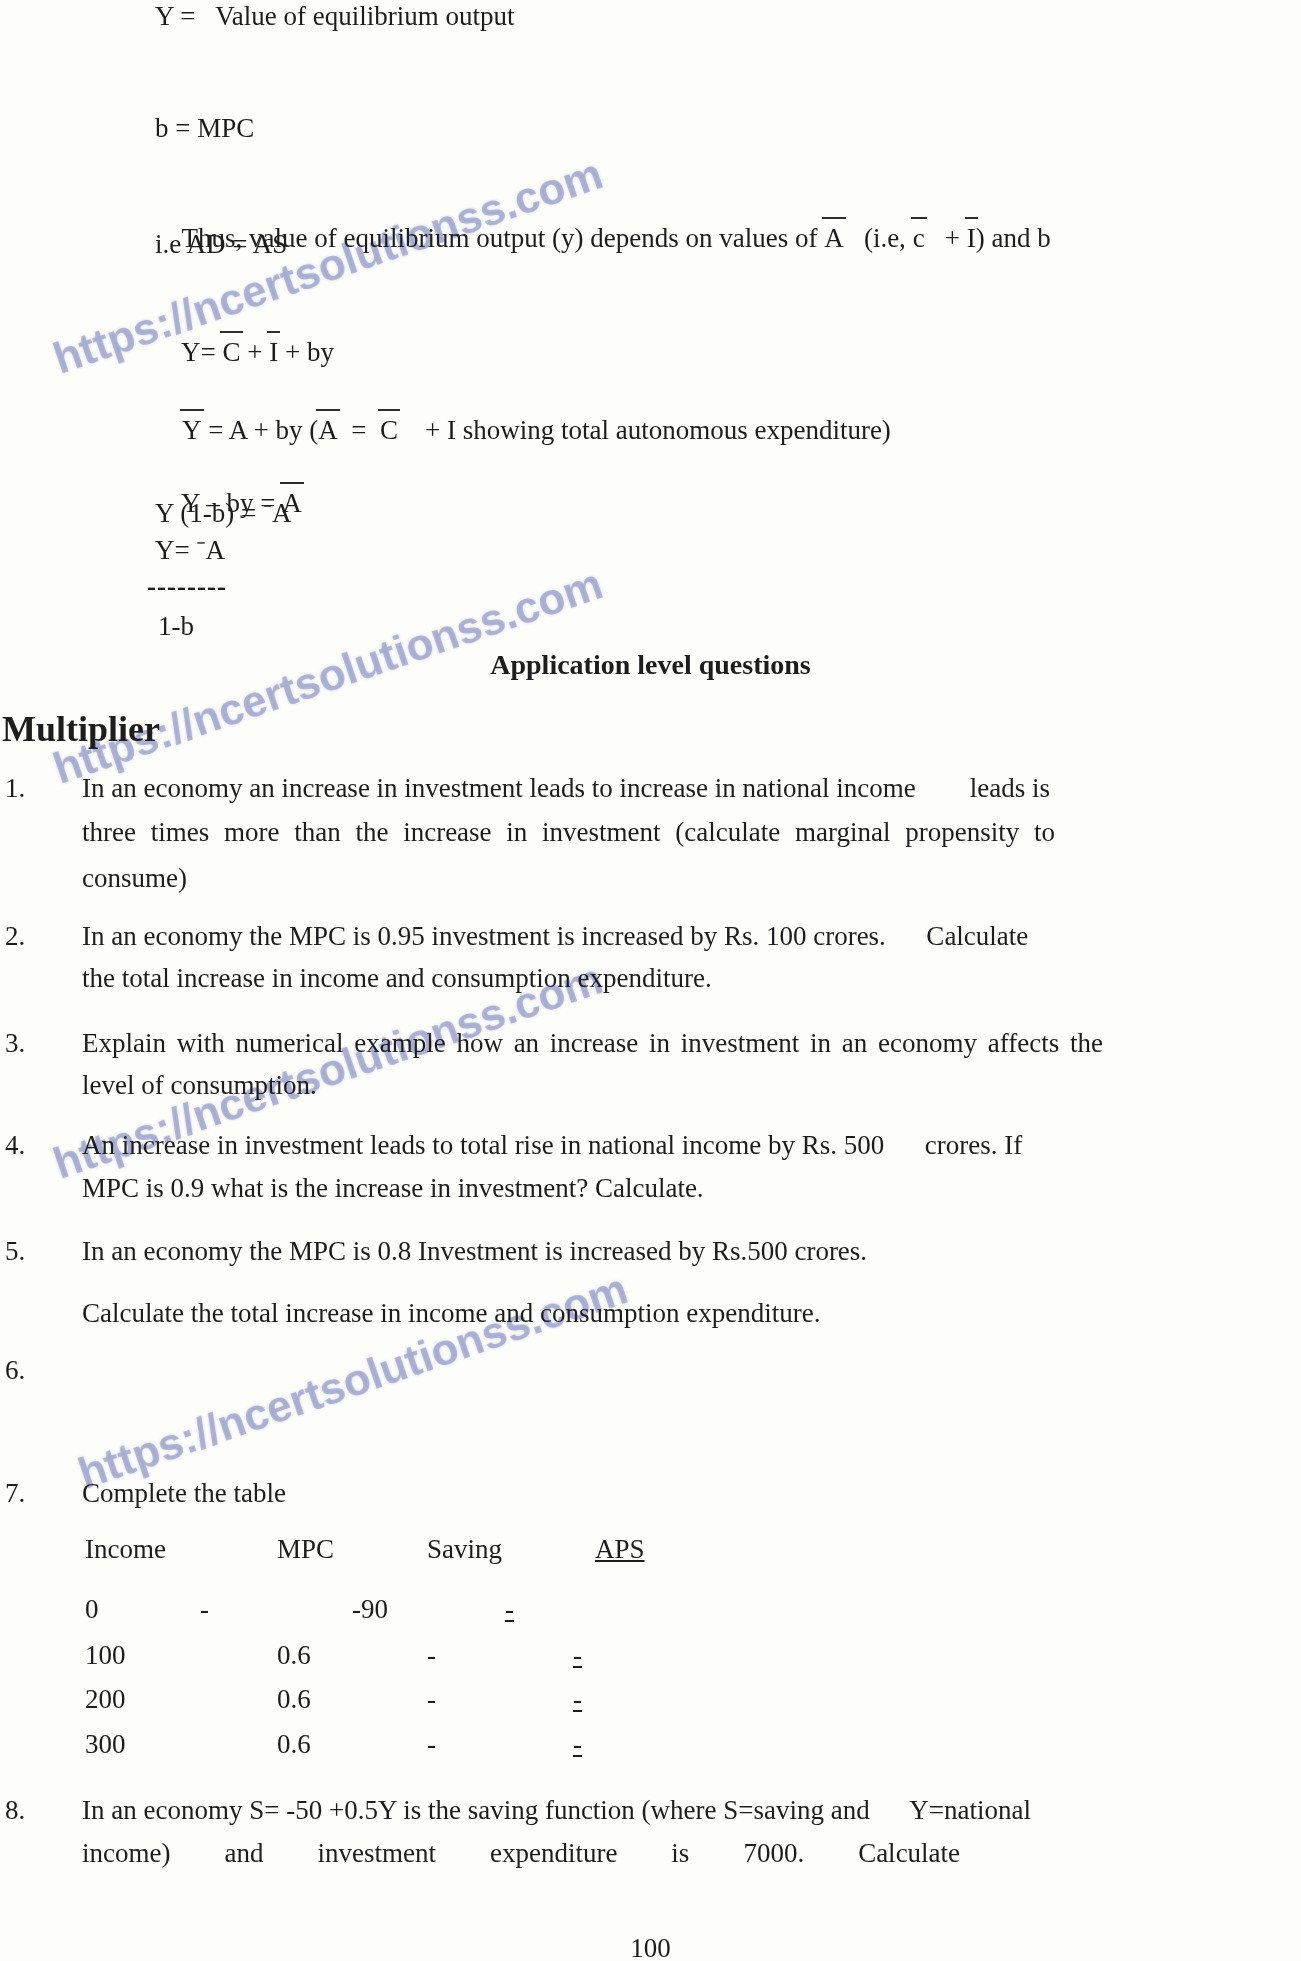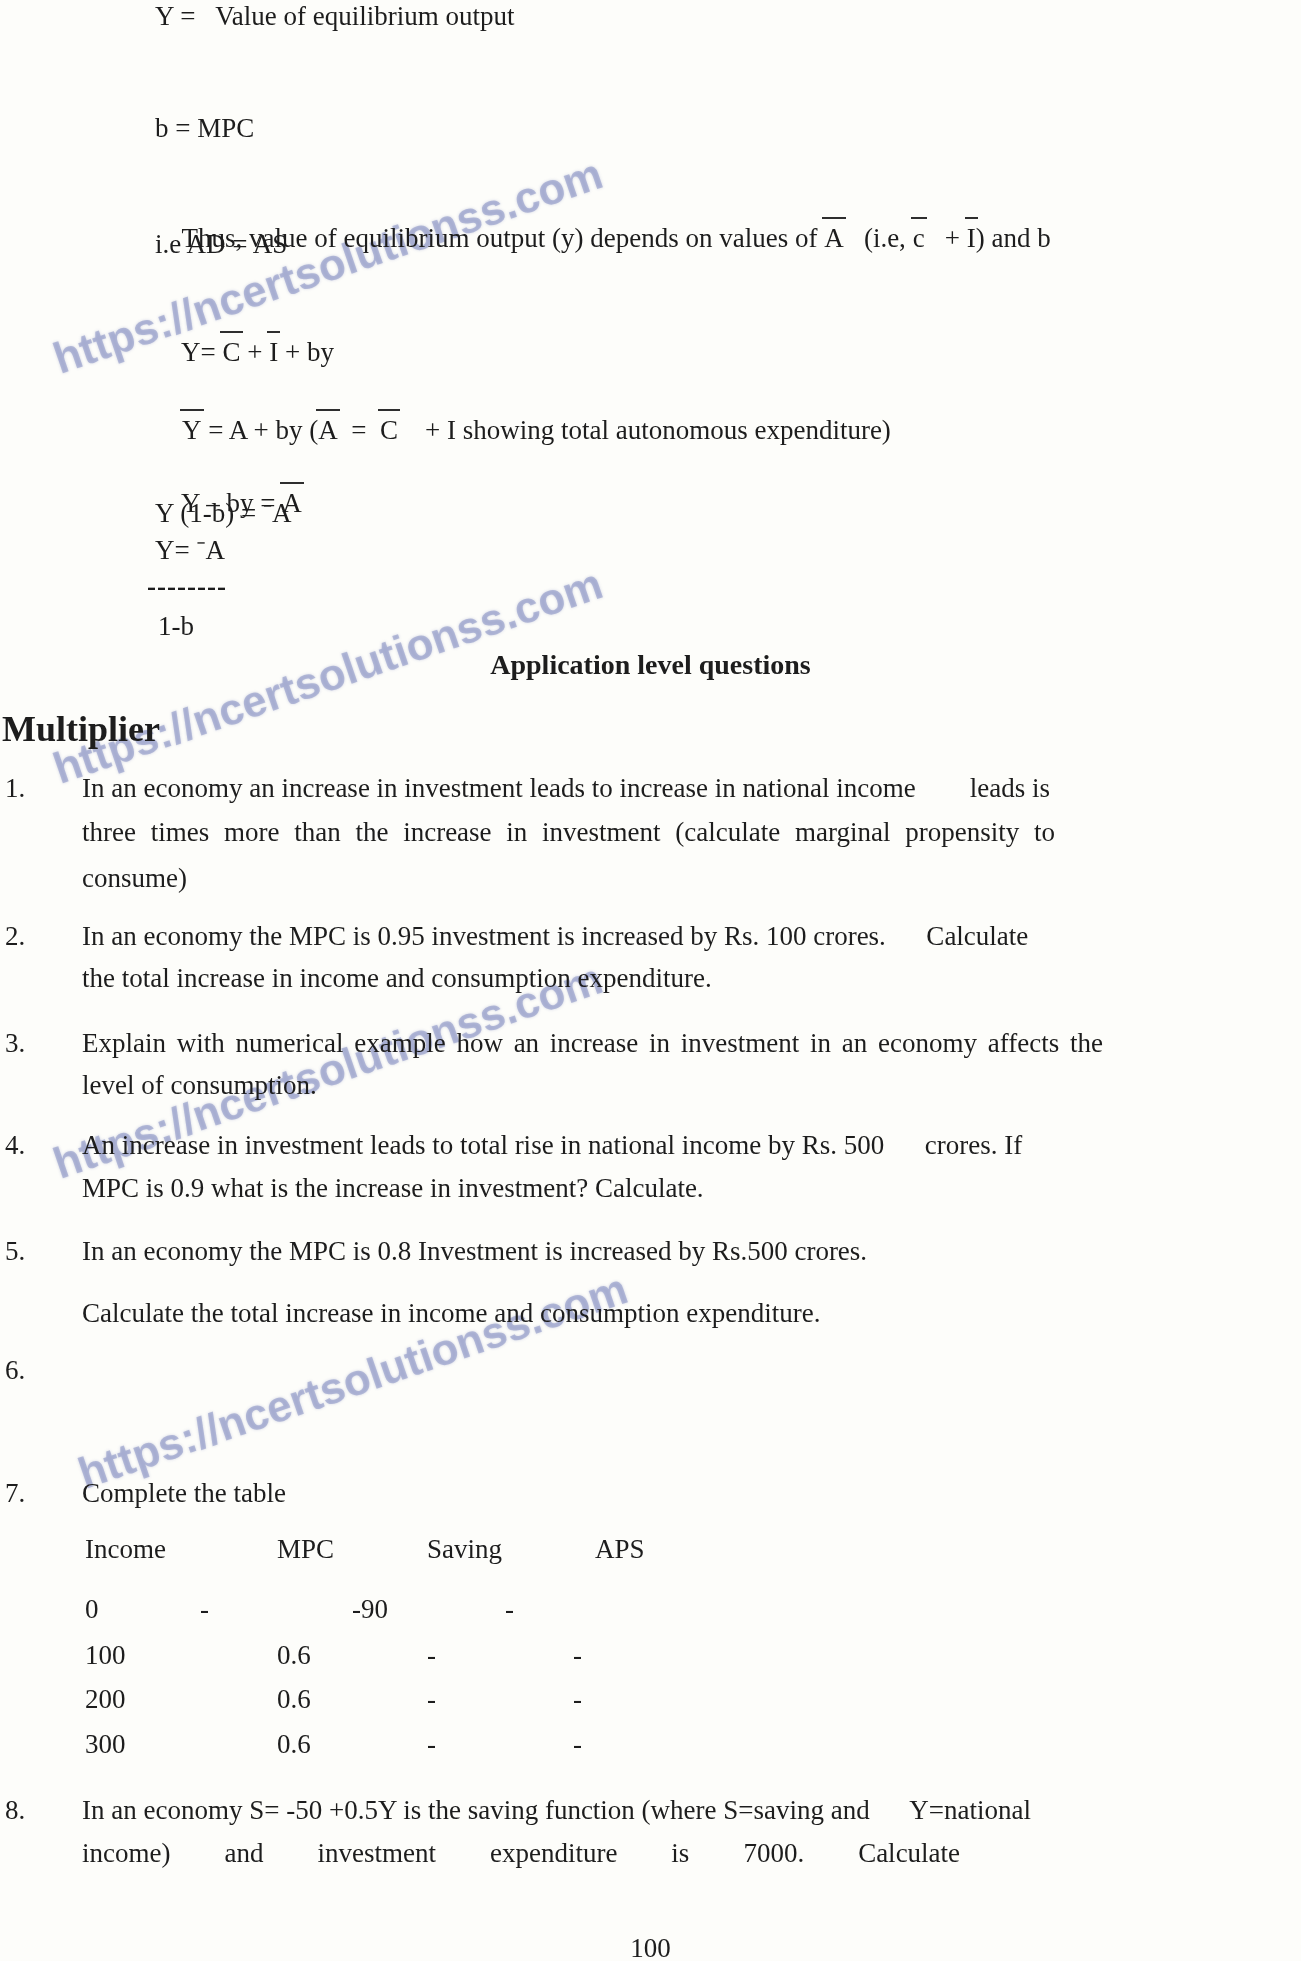--- a/index.html
+++ b/index.html
@@ -34,21 +34,21 @@
     height:2px;background:#2e2e2e;
   }
   .ov-hi::after{top:-11px;}
   .fracbar{font-weight:bold;letter-spacing:1px;}
   
   .trow{position:absolute;left:0;width:100%;height:32px;}
   .tcell{position:absolute;white-space:pre;font-size:27px;}
   .c0{left:85px;}
   .c1{left:277px;}
   .c2{left:427px;}
-  .c3{left:573px;}
+  .c3{left:573px;text-decoration:underline;}
   .hdr .c3{left:595px;}
   .shift .c1{left:200px;}
   .shift .c2{left:352px;}
   .shift .c3{left:505px;}
   
   .wm{
     position:absolute;
     font-family:"Liberation Sans", sans-serif;
     font-weight:bold;
     font-size:44px;

